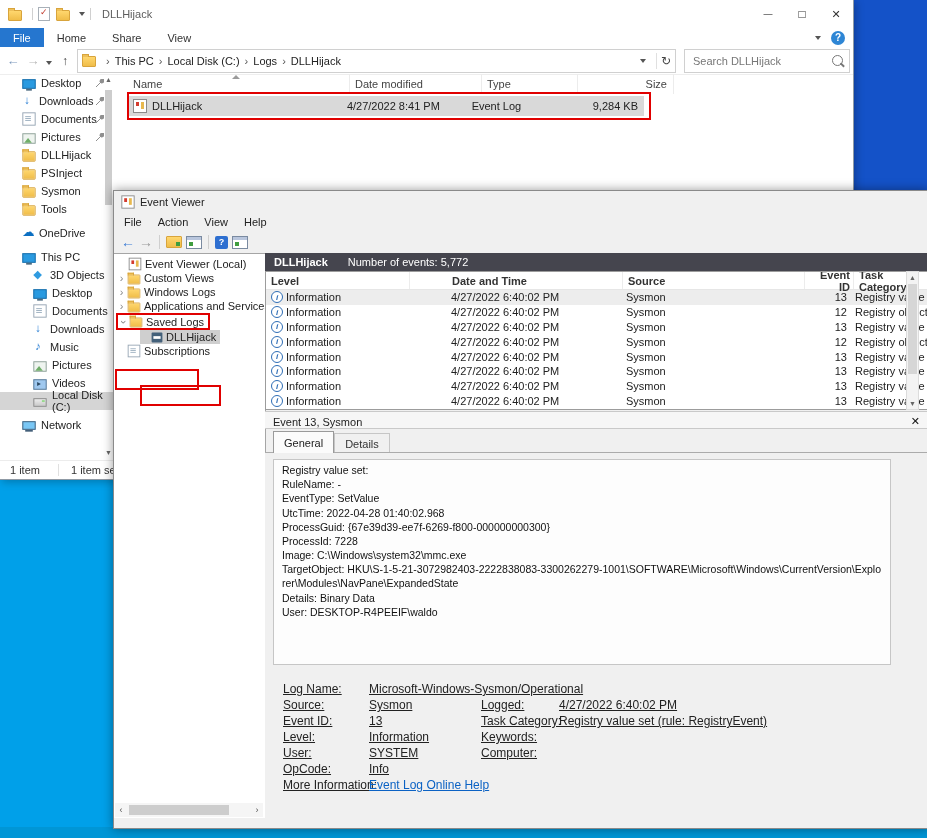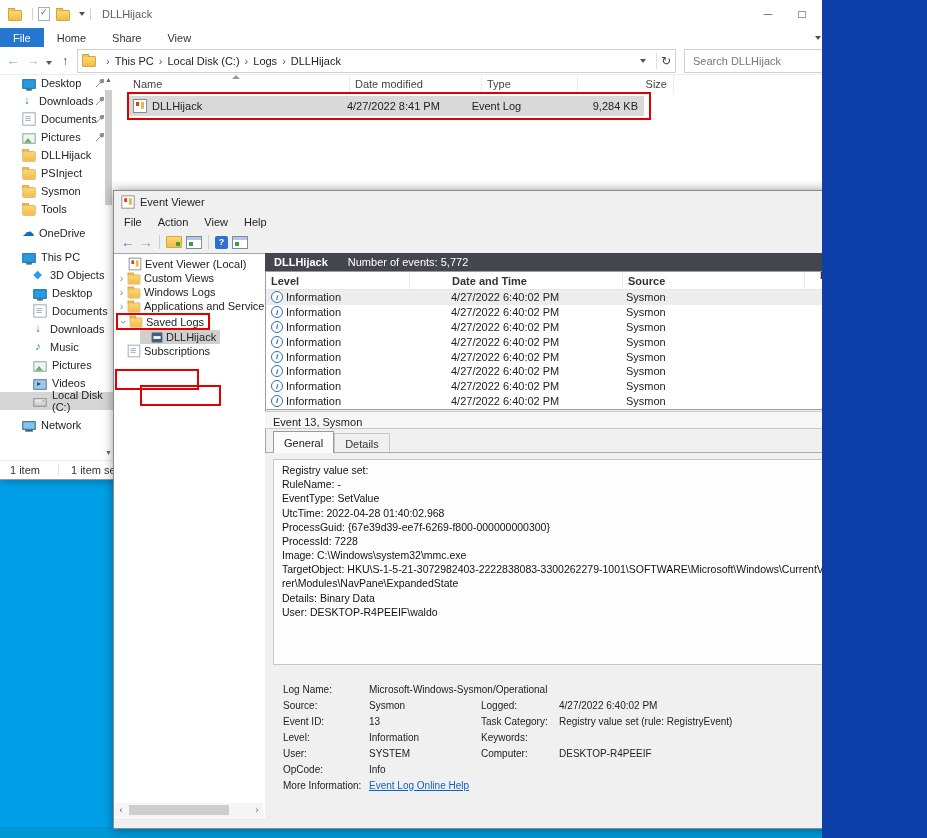--- a/index.html
+++ b/index.html
@@ -1,16 +1,16 @@
 <!DOCTYPE html>
 <html><head>
 <meta charset="utf-8">
 <style>
   html,body{margin:0;padding:0;background:#0e3fa9;font-family:"Liberation Sans","DejaVu Sans",sans-serif;}
-  #screen{position:relative;width:822px;height:838px;overflow:hidden;background:#1452c8;}
+  #screen{position:relative;width:927px;height:838px;overflow:hidden;background:#1452c8;}
   .abs{position:absolute;}
   .flex{display:flex;align-items:center;}
   .grow{flex:1;}
 
   
   .desk-cyan-left{left:0;top:479px;width:113px;height:359px;background:#00a0e9;}
   .desk-cyan-bottom{left:0;top:827px;width:927px;height:11px;background:#0096d6;}
 
   
   .ico{position:relative;display:inline-block;width:12px;height:12px;flex:none;margin-right:5px;}
@@ -156,21 +156,21 @@
 
   .ev-evtbar{position:absolute;left:0;top:158px;right:0;height:18px;background:#f6f6f6;border-top:1px solid #c9c9c9;border-bottom:1px solid #c9c9c9;display:flex;align-items:flex-end;padding:0 8px;box-sizing:border-box;}
   .evt-close{margin-left:auto;font-weight:bold;color:#111;}
   .ev-tabs{position:absolute;left:0;top:176px;right:0;height:24px;display:flex;align-items:flex-end;padding-left:8px;}
   .ev-tabs::after{content:"";position:absolute;left:0;right:0;bottom:0;height:1px;background:#ababab;}
   .tab{padding:0 10px;height:19px;display:flex;align-items:center;position:relative;}
   .tab.active{background:#fbfbfb;border:1px solid #9a9a9a;border-bottom:none;height:21px;z-index:2;}
   .tab.inactive{border:1px solid #c6c6c6;border-bottom:none;background:#f0f0f0;color:#333;}
   .ev-content{position:absolute;left:0;top:200px;right:0;bottom:0;background:#f0f0f0;}
   .ev-text{margin:6px 37px 0 8px;height:198px;background:#fdfdfd;border:1px solid #c6c6c6;padding:3px 8px;font-size:10.5px;line-height:1.35;white-space:pre-wrap;word-break:break-all;overflow:hidden;color:#111;}
-  .ev-fields{margin:16px 12px 0 18px;font-size:10px;}
+  .ev-fields{margin:16px 12px 0 18px;font-size:12px;text-decoration:underline;}
   .f-row{display:grid;grid-template-columns:86px 112px 78px 1fr;height:16px;align-items:center;}
   .f-row span{white-space:nowrap;}
   .f-row.link .fv1{color:#0b62c4;text-decoration:underline;}
 
   .ev-redbox1{position:absolute;left:1px;top:116px;width:80px;height:17px;border:2px solid #e00000;}
   .ev-redbox2{position:absolute;left:26px;top:132px;width:77px;height:17px;border:2px solid #e00000;}
 </style>
 </head>
 <body>
 
@@ -622,21 +622,20 @@
                 <span class="fl1">Level:</span>
                 <span class="fv1">Information</span>
                 <span class="fl2">Keywords:</span>
                 <span class="fv2"></span>
               </div>
 
               <div class="f-row">
                 <span class="fl1">User:</span>
                 <span class="fv1">SYSTEM</span>
                 <span class="fl2">Computer:</span>
-                <span class="fv2">DESKTOP-R4PEEIF</span>
               </div>
 
               <div class="f-row">
                 <span class="fl1">OpCode:</span>
                 <span class="fv1">Info</span>
                 <span class="fl2"></span>
                 <span class="fv2"></span>
               </div>
 
               <div class="f-row link">

